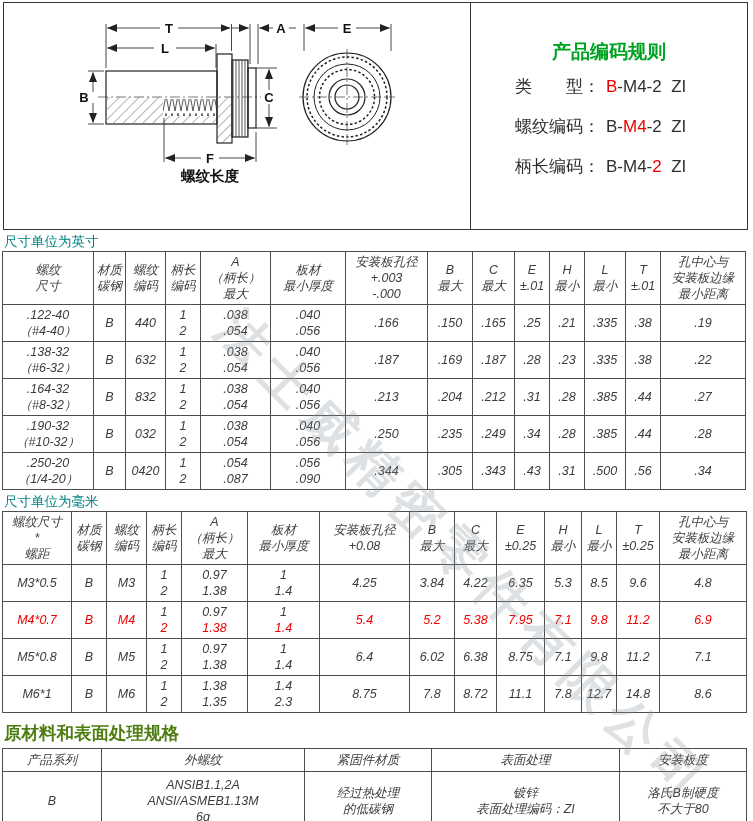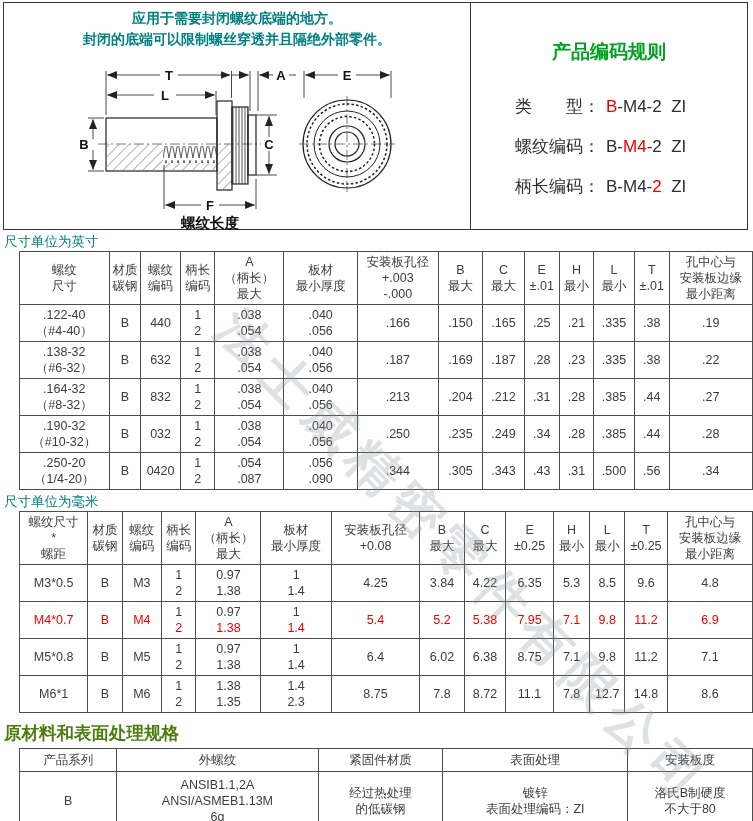--- a/index.html
+++ b/index.html
@@ -5,48 +5,44 @@
   body{margin:0;background:#fff;}
   .page{position:relative;width:753px;height:821px;background:#fff;overflow:hidden;
         font-family:"Liberation Sans","DejaVu Sans",sans-serif;}
   .top-box{display:flex;border:1px solid #333;margin:2px 0 0 3px;width:745px;height:228px;box-sizing:border-box;}
   .top-left{width:466px;box-sizing:border-box;}
   .notes{color:#008080;font-weight:bold;font-size:14px;text-align:center;line-height:21px;padding-top:5px;}
   .drawing{display:block;margin-top:1px;}
   .dim{font:bold 13px "Liberation Sans","DejaVu Sans",sans-serif;fill:#111;text-anchor:middle;}
   .cnlabel{font:bold 14.5px "Liberation Sans","DejaVu Sans",sans-serif;fill:#111;text-anchor:middle;}
   .top-right{flex:1;border-left:1px solid #333;box-sizing:border-box;padding-top:34px;}
-  .coding-title{color:#00a221;font-size:19px;font-weight:bold;text-align:center;line-height:30px;margin-bottom:20px;}
+  .coding-title{color:#00a221;font-size:19px;font-weight:bold;text-align:center;line-height:30px;margin-bottom:0;}
   .code-row{font-size:17px;line-height:40px;white-space:pre;color:#2e2e2e;margin-left:44px;}
   .code-label{color:#2e2e2e;}
   .code-value{margin-left:6px;}
   .red{color:#ee0000;}
   .sec-label{color:#008080;font-weight:normal;font-size:13.5px;line-height:15px;margin:4px 0 2px 4px;}
-  table{border-collapse:collapse;table-layout:fixed;margin-left:19px;}
+  table{border-collapse:collapse;table-layout:fixed;margin-left:2px;font-style:italic;}
   th,td{border:1px solid #4d4d4d;font-size:12.5px;color:#3c3c3c;font-weight:normal;
         text-align:center;vertical-align:middle;padding:2px 1px;}
   th div,td div{line-height:16px;}
   #materials-table td{padding:5px 2px;}
   #materials-table th{padding:3px 1px;}
   .materials-title{color:#4d7c0f;font-size:17.5px;font-weight:bold;margin:8px 0 3px 4px;}
   .watermark{position:absolute;left:250px;top:295px;font-size:52px;font-weight:bold;color:#8d959c;
              opacity:.28;letter-spacing:9px;white-space:nowrap;transform:rotate(45deg);
              transform-origin:0 0;pointer-events:none;}
 </style>
 </head>
 <body>
 
 <div class="page">
 
   <div class="top-box">
     <div class="top-left">
-      <div class="notes">
-        <div>应用于需要封闭螺纹底端的地方。</div>
-        <div>封闭的底端可以限制螺丝穿透并且隔绝外部零件。</div>
-      </div>
       <svg class="drawing" width="466" height="182" viewBox="0 0 466 182">
         <defs>
           <marker id="ar" viewBox="0 0 10 8" markerWidth="10" markerHeight="8" refX="9.5" refY="4" orient="auto" markerUnits="userSpaceOnUse">
               <path d="M0,0L10,4L0,8Z" fill="#222"></path>
             </marker>
           <pattern id="hat" width="7" height="7" patternUnits="userSpaceOnUse" patternTransform="rotate(45)">
             <line x1="0" y1="0" x2="0" y2="7" stroke="#666" stroke-width="1"></line>
             </pattern>
           <pattern id="thr" width="6" height="18" patternUnits="userSpaceOnUse">
             <path d="M0,1 L3,17 L6,1" fill="none" stroke="#555" stroke-width="1"></path>

